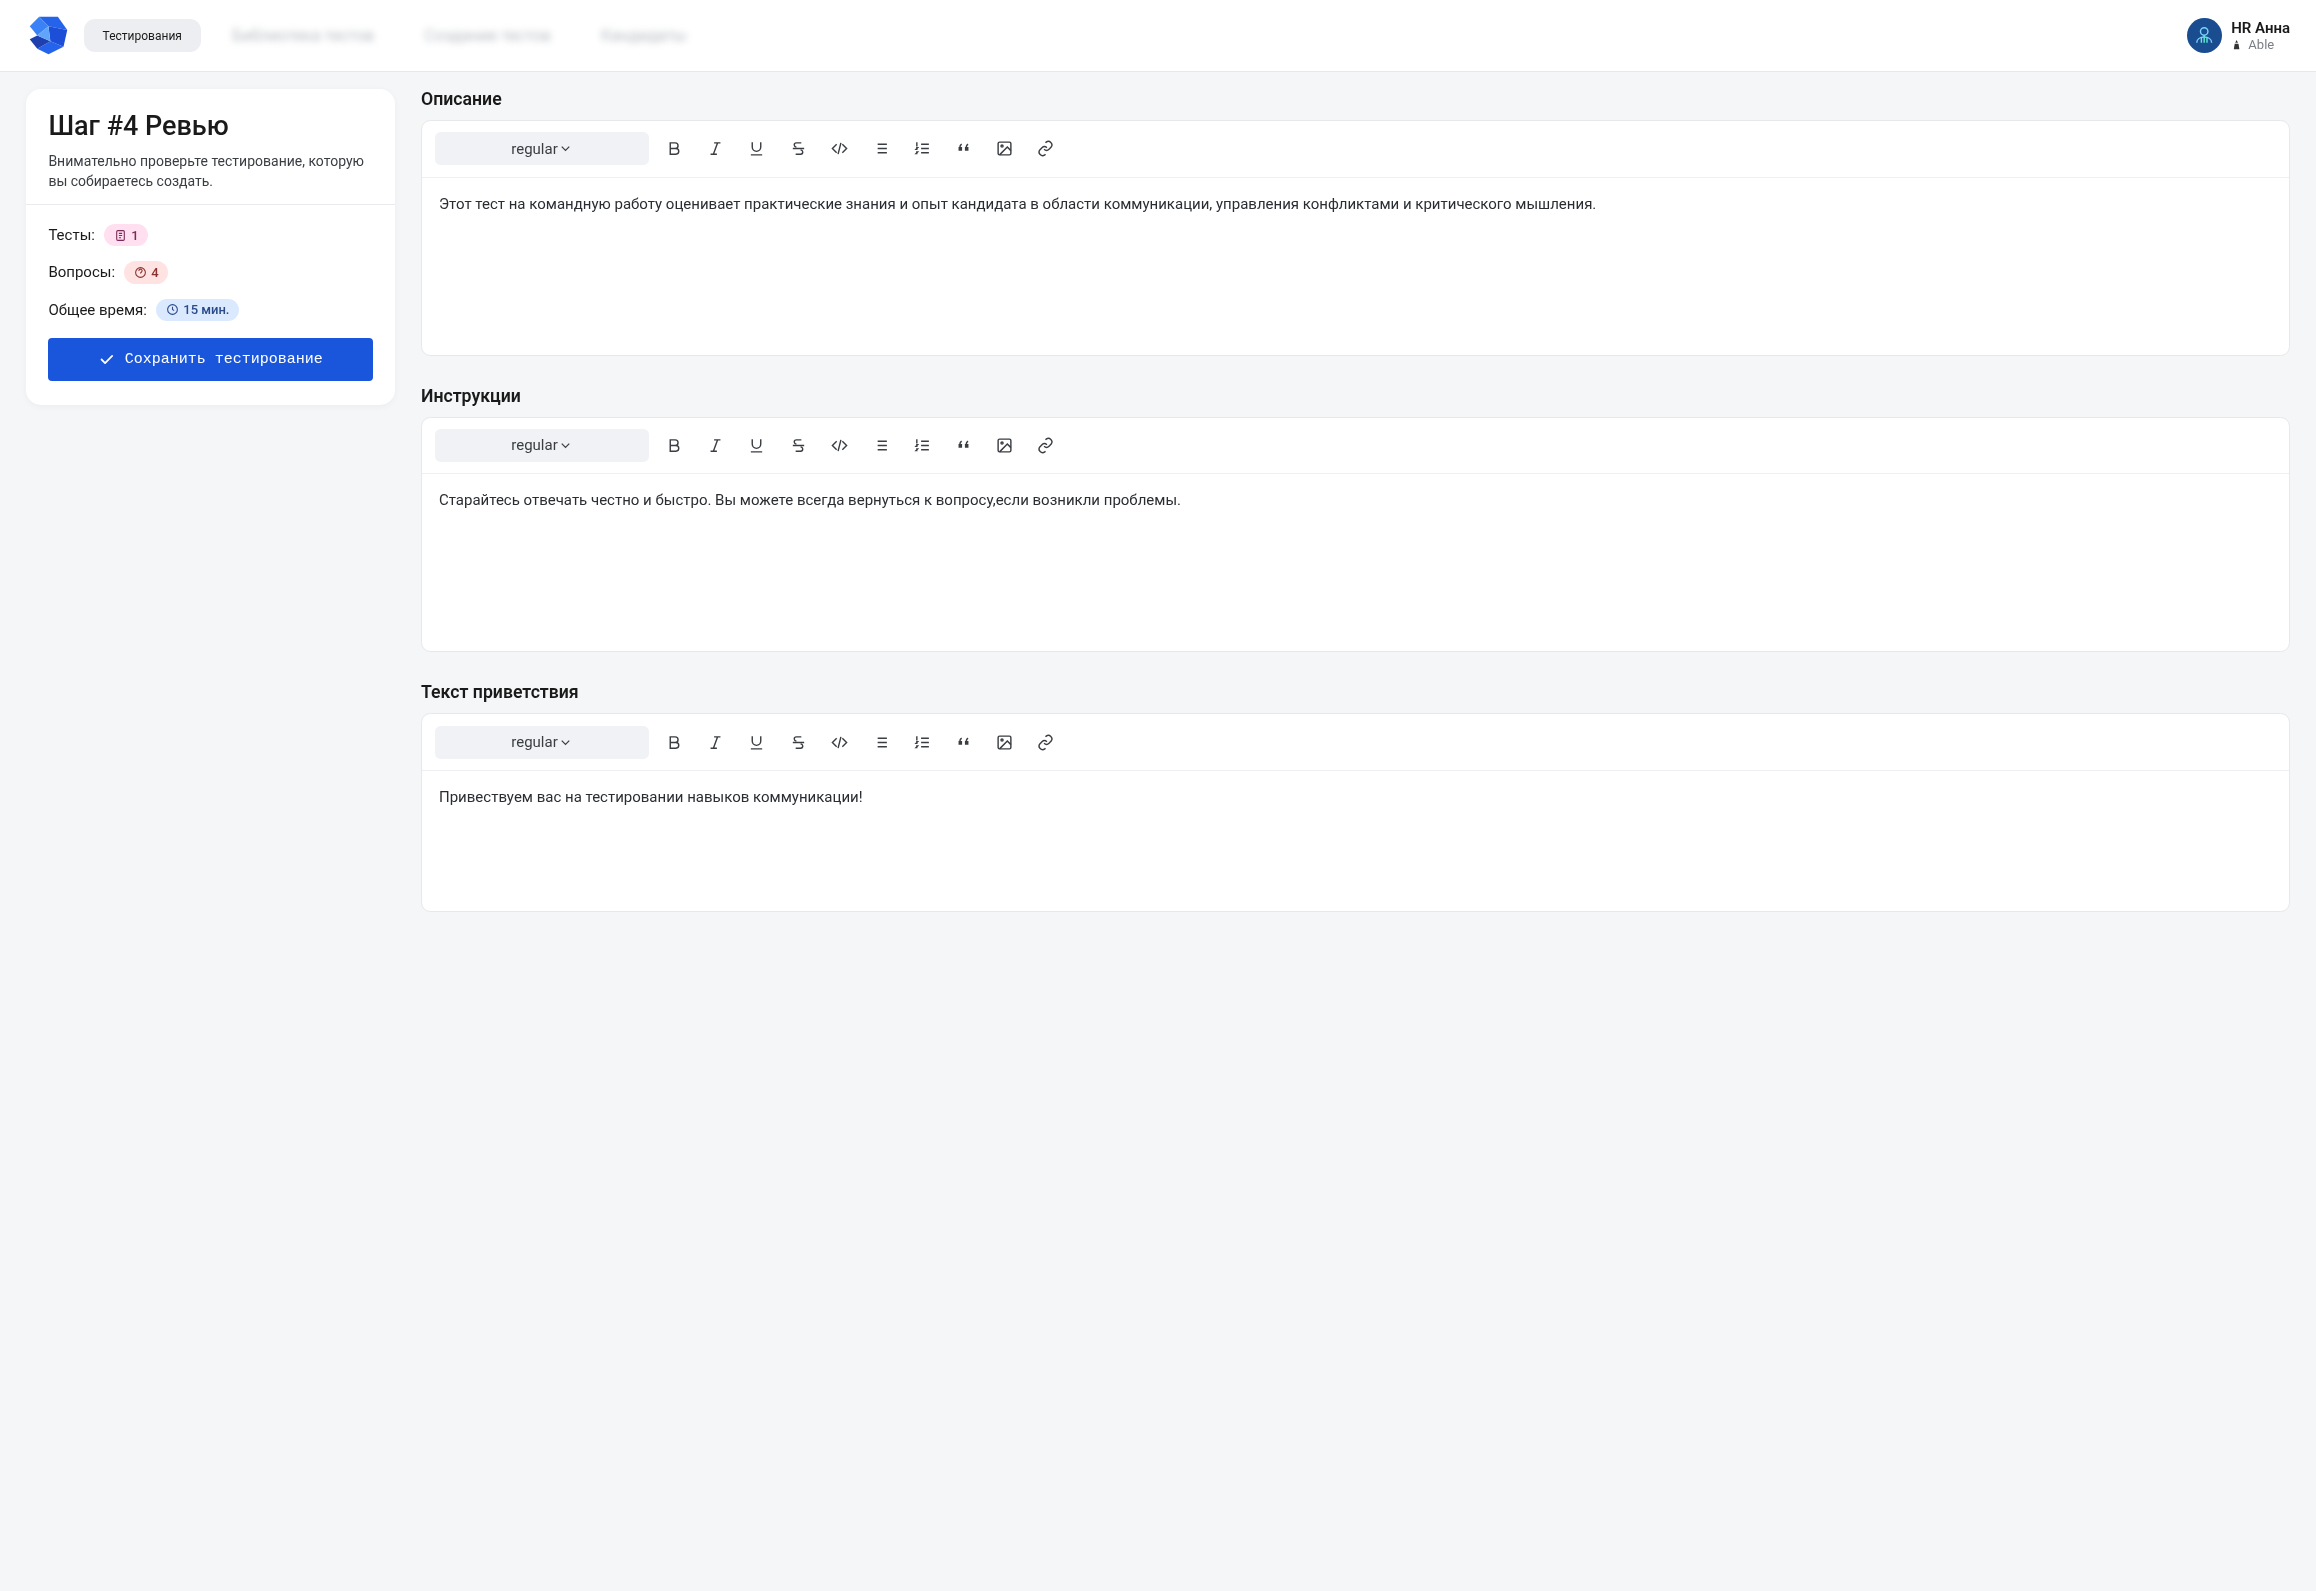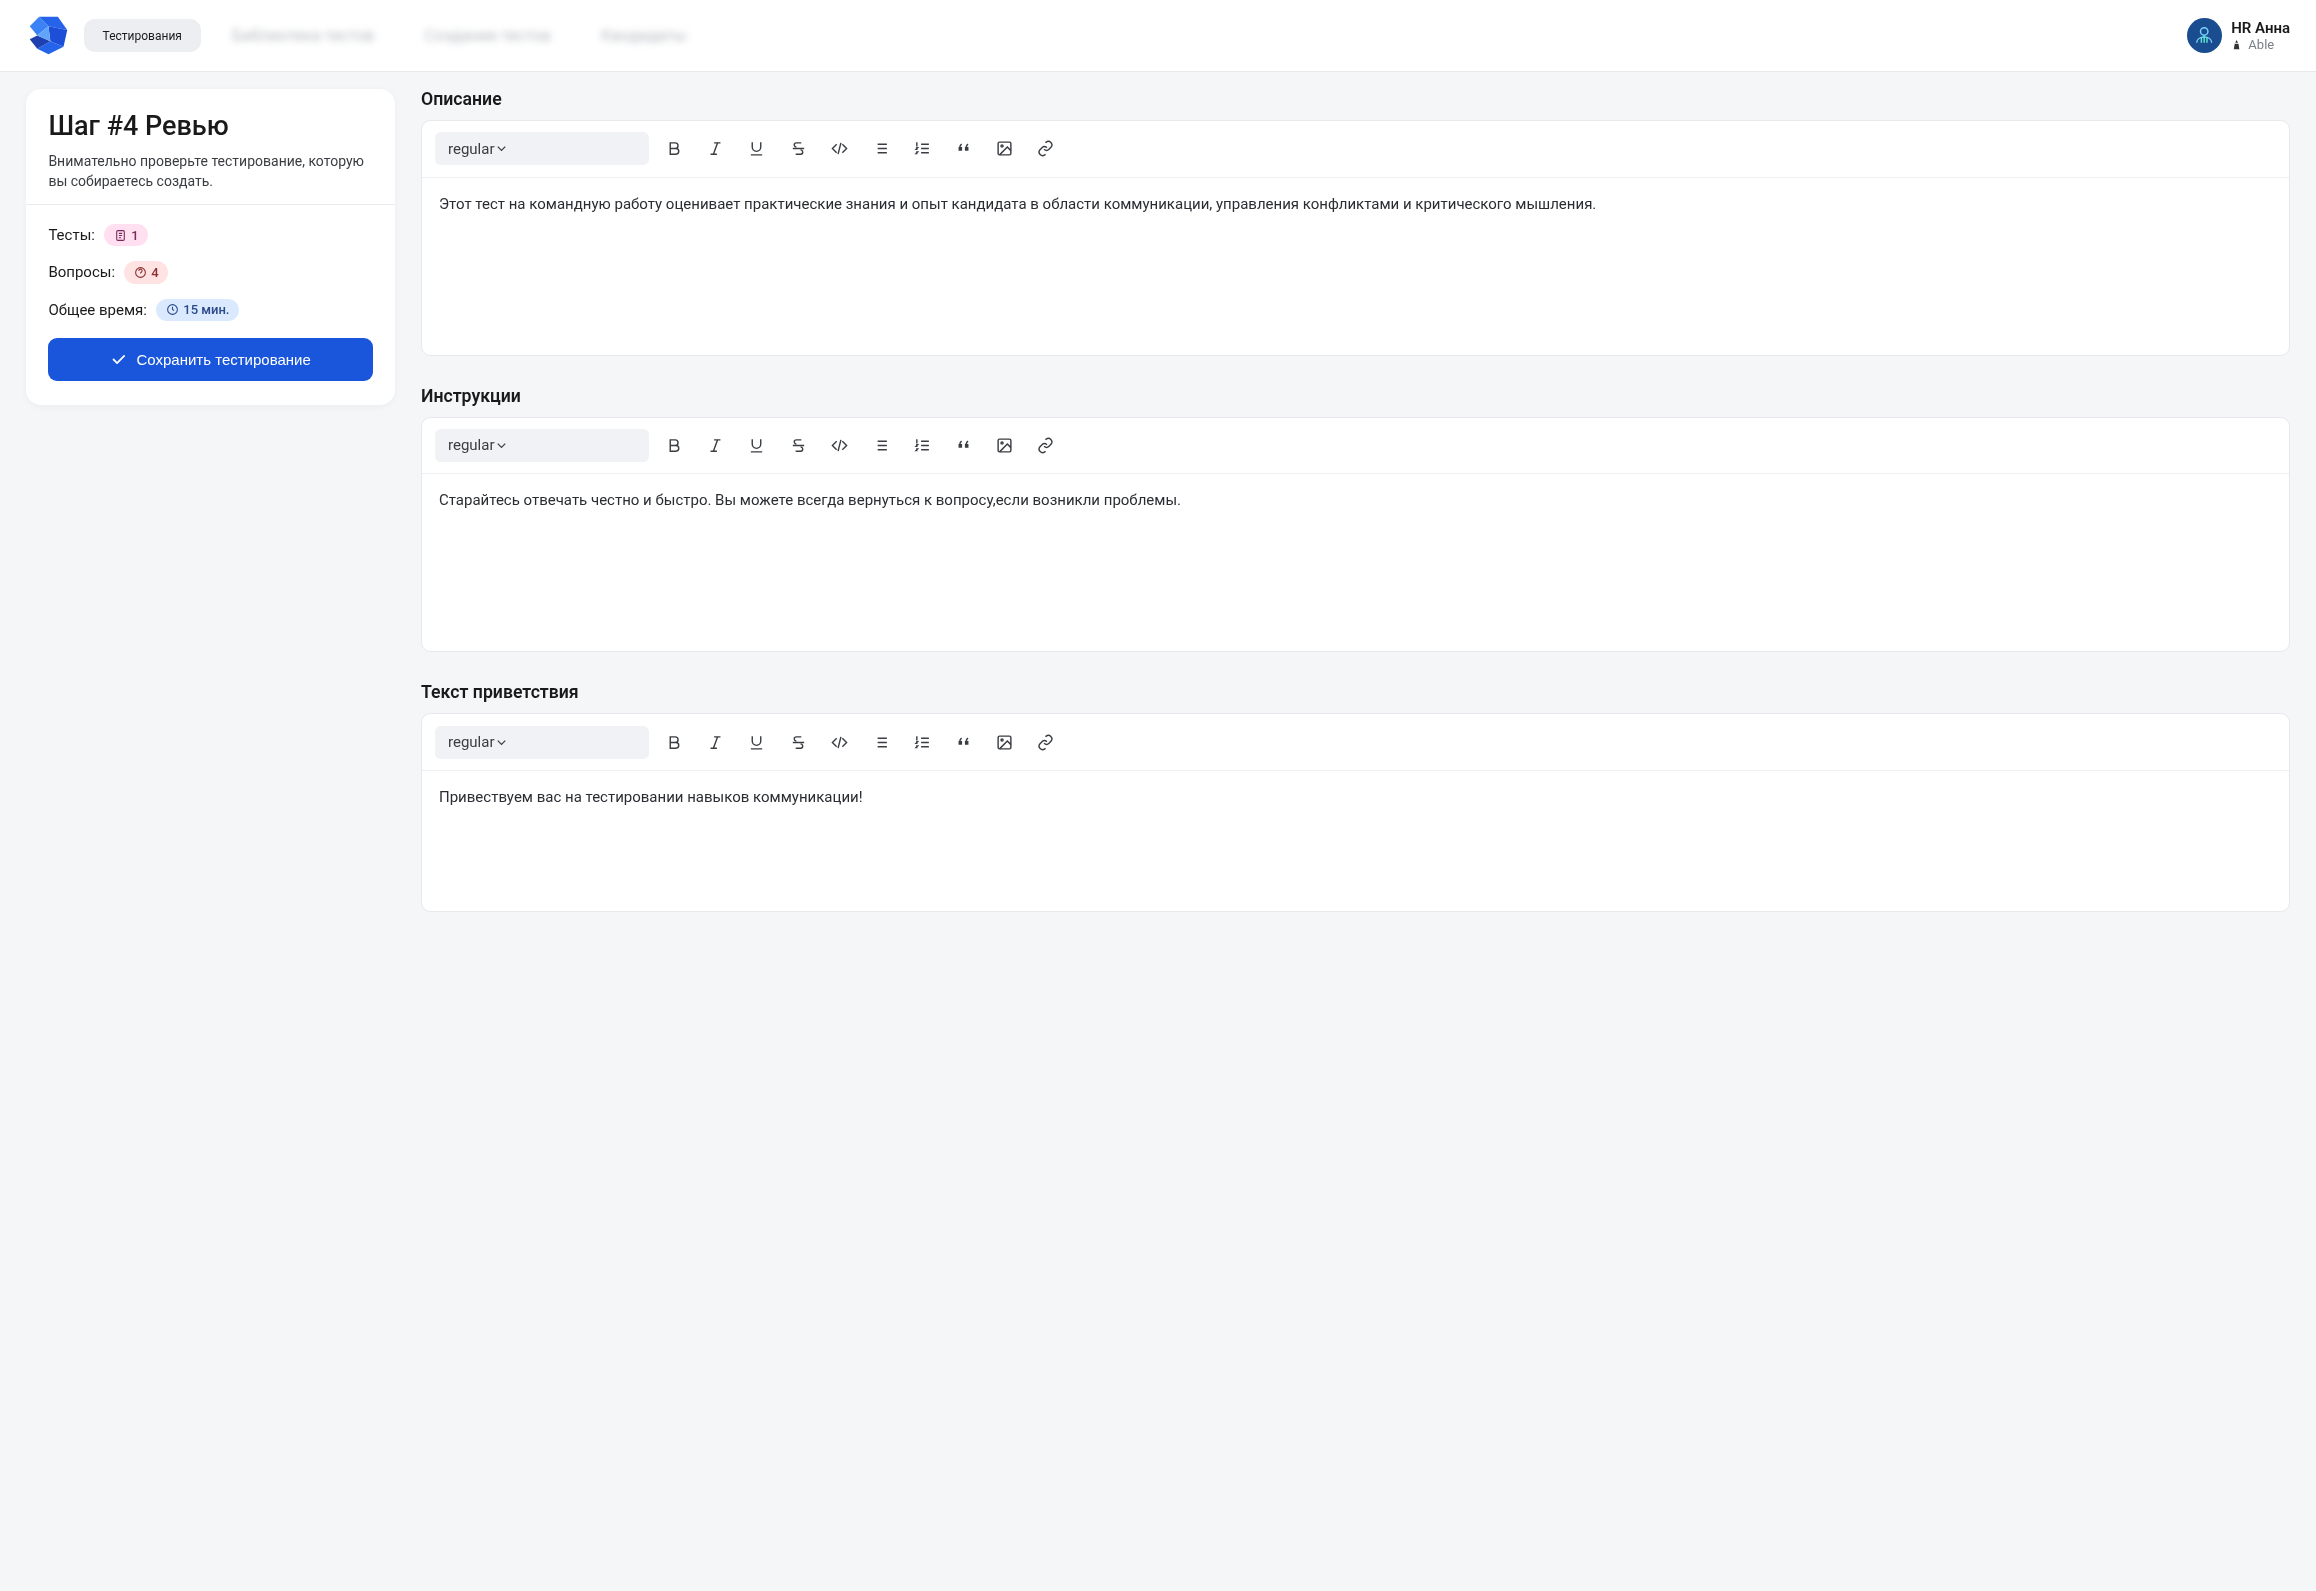--- a/index.html
+++ b/index.html
@@ -101,30 +101,31 @@
   font-weight: 500;
 }
 .badge-pink { background: #ffdff0; color: #7a2a5a; }
 .badge-red { background: #ffe3e3; color: #8a3030; }
 .badge-blue { background: #dbe9ff; color: #2a4a8a; }
 .btn-primary {
   width: 100%;
   background: #1a56db;
   color: #fff;
   border: none;
-  border-radius: 9px;
+  border-radius: 4px;
   padding: 13px 17px;
   font-size: 15px;
   font-weight: 500;
   cursor: pointer;
   display: flex;
   align-items: center;
   justify-content: center;
   gap: 9.3px;
   margin-top: 17px;
+  font-family: Liberation Mono, monospace;
 }
 .main { flex: 1; }
 .section-title {
   font-size: 17.7px;
   font-weight: 600;
   margin-bottom: 11.2px;
   color: #1a1a1a;
 }
 .editor-card {
   background: #fff;
@@ -135,21 +136,21 @@
 .toolbar {
   display: flex;
   align-items: center;
   gap: 9.3px;
   padding: 11.2px 13px;
   border-bottom: 0.9px solid #edeff2;
 }
 .dropdown {
   display: flex;
   align-items: center;
-  justify-content: flex-start;
+  justify-content: center;
   background: #f0f2f5;
   border-radius: 5.6px;
   padding: 7.5px 13px;
   width: 214px;
   cursor: pointer;
   font-size: 15px;
   color: #3a3d42;
 }
 .tool-btn {
   width: 32px;

